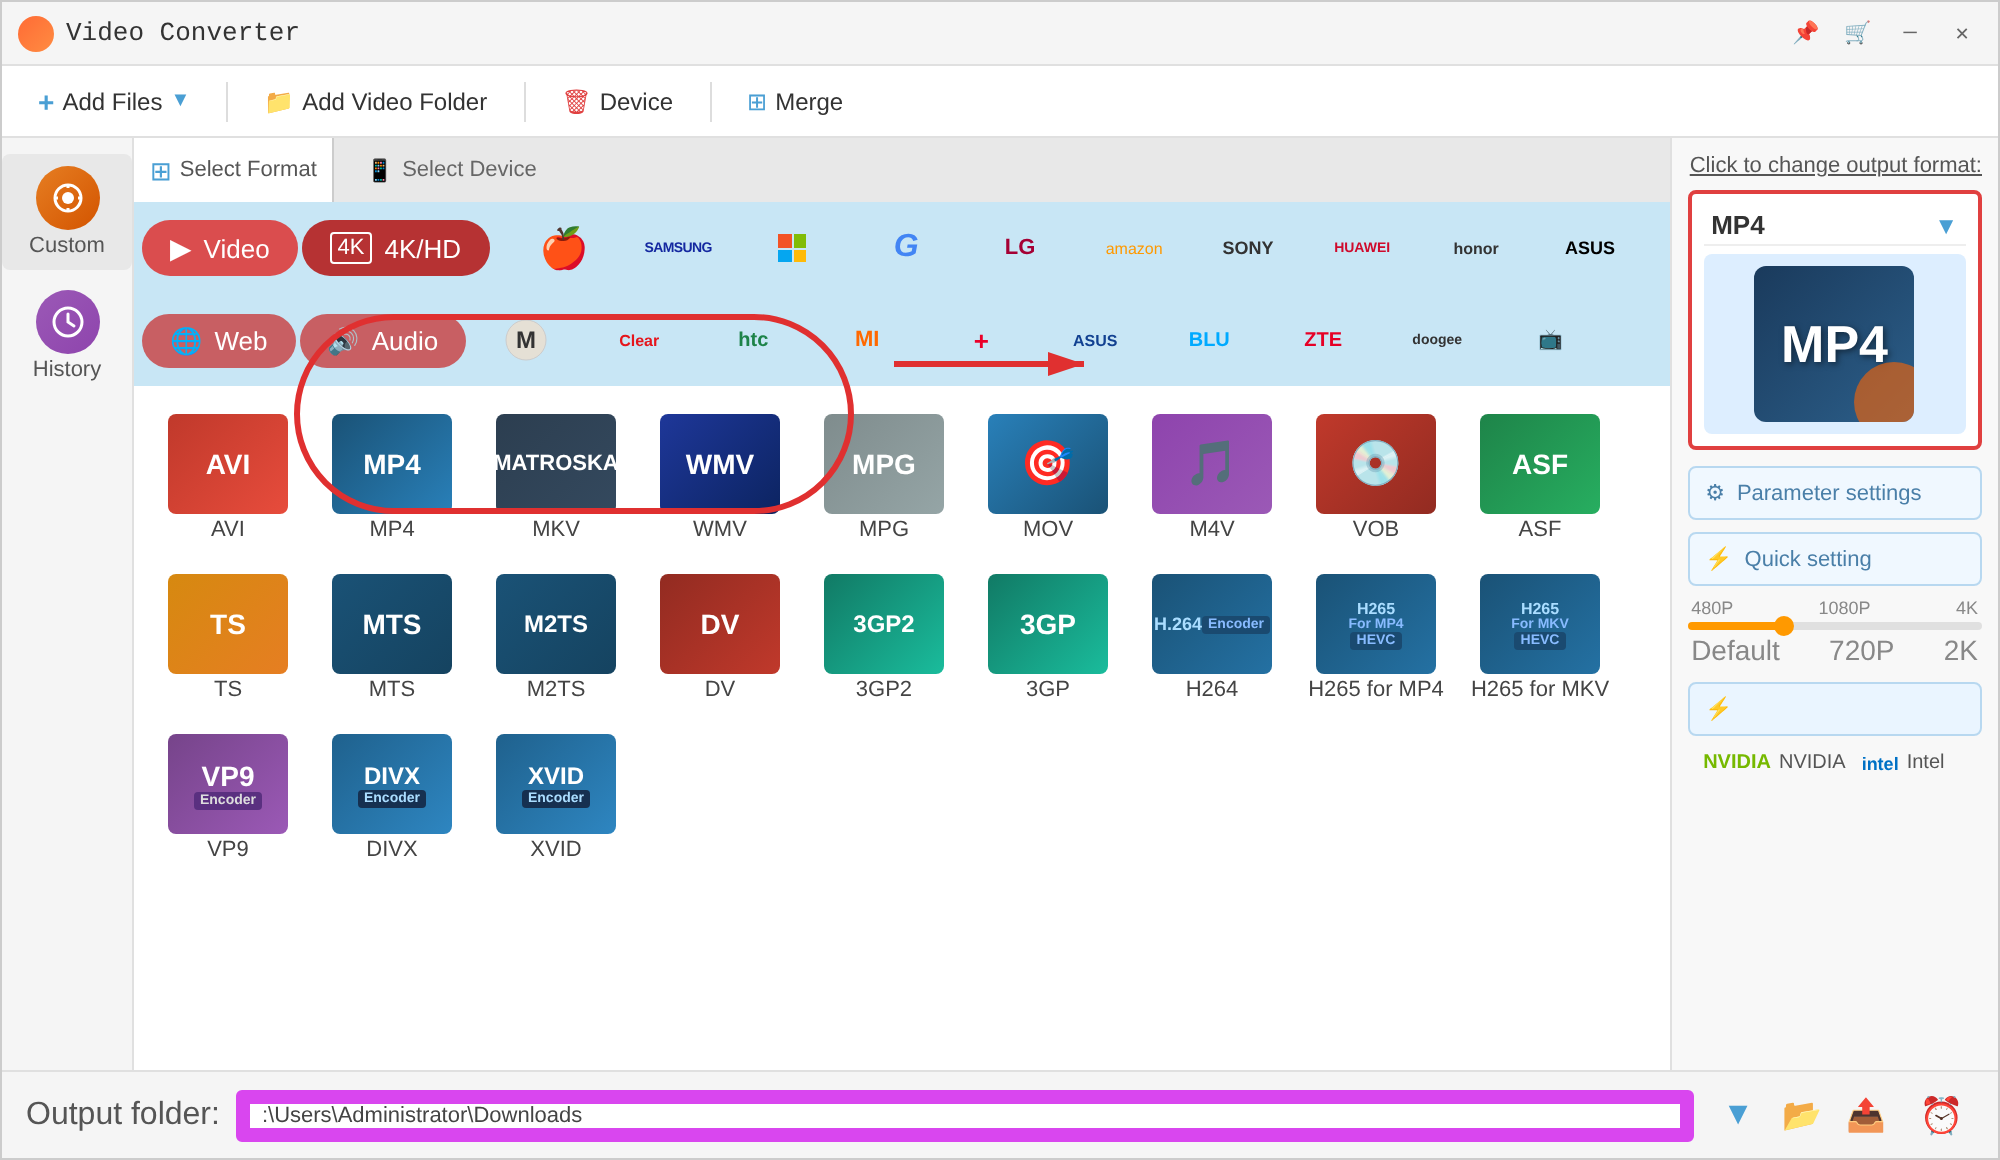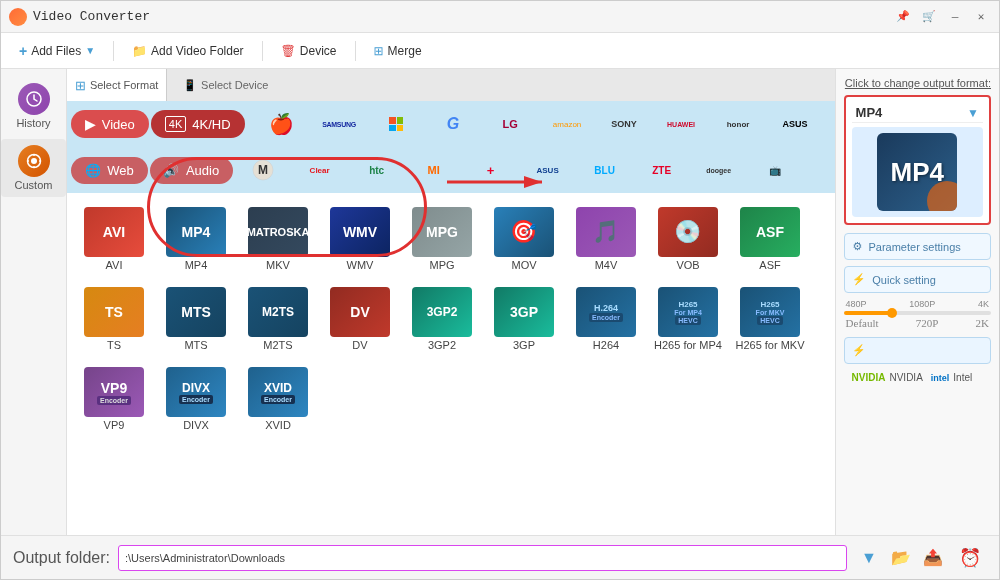--- a/index.html
+++ b/index.html
@@ -75,29 +75,29 @@
     .format-preview-text { font-size: 26px; font-weight: bold; color: #fff; text-shadow: 1px 1px 3px rgba(0,0,0,0.5); }
     .format-preview-decoration { position: absolute; bottom: 0; right: 0; width: 40px; height: 40px; background: rgba(255,100,0,0.6); border-radius: 50%; transform: translate(10px, 10px); }
 
     .param-settings-btn { display: flex; align-items: center; gap: 6px; padding: 6px 8px; background: #f0f8ff; border: 1px solid #b8d8f0; border-radius: 4px; cursor: pointer; font-size: 11px; color: #4a7fa8; margin-bottom: 6px; }
     .quick-setting-btn { display: flex; align-items: center; gap: 6px; padding: 6px 8px; background: #f0f8ff; border: 1px solid #b8d8f0; border-radius: 4px; cursor: pointer; font-size: 11px; color: #4a7fa8; margin-bottom: 6px; }
     
     .quality-slider-container { margin-bottom: 8px; }
     .quality-labels-top { display: flex; justify-content: space-between; font-size: 9px; color: #888; margin-bottom: 2px; padding: 0 2px; }
     .quality-slider { width: 100%; height: 4px; background: linear-gradient(to right, #ff9900 0%, #ff9900 33%, #e0e0e0 33%); border-radius: 2px; position: relative; margin-bottom: 2px; }
     .quality-slider-thumb { width: 10px; height: 10px; background: #ff9900; border-radius: 50%; position: absolute; top: -3px; left: 33%; transform: translateX(-50%); }
-    .quality-labels-bottom { display: flex; justify-content: space-between; font-size: 11px; color: #888; padding: 0 2px; font-family: Liberation Serif, serif; }
+    .quality-labels-bottom { display: flex; justify-content: space-between; font-size: 14px; color: #888; padding: 0 2px; }
     
     .hw-accel-btn { display: flex; align-items: center; gap: 6px; padding: 6px 8px; background: #eaf5ff; border: 1px solid #b8d8f0; border-radius: 4px; cursor: pointer; font-size: 11px; color: #4a7fa8; margin-bottom: 4px; }
     .nvidia-row { display: flex; align-items: center; gap: 4px; padding: 4px 8px; font-size: 10px; color: #555; }
 
     
     .bottom-bar { height: 44px; background: #f5f5f5; border-top: 1px solid #e0e0e0; display: flex; align-items: center; padding: 0 12px; gap: 8px; }
     .output-label { font-size: 16px; color: #555; white-space: nowrap; }
-    .output-path-input { flex: 1; height: 26px; border: 1px solid #d946ef; border-radius: 3px; padding: 0 6px; font-size: 11px; color: #444; background: #fff; }
+    .output-path-input { flex: 1; height: 26px; border: 7px solid #d946ef; border-radius: 3px; padding: 0 6px; font-size: 11px; color: #444; background: #fff; }
     .bottom-icons { display: flex; gap: 4px; }
     .bottom-icon-btn { width: 28px; height: 28px; display: flex; align-items: center; justify-content: center; color: #4a9fd4; cursor: pointer; font-size: 16px; }
     .run-btn { width: 120px; height: 36px; background: #1aa3e8; color: #fff; border: none; border-radius: 4px; font-size: 18px; font-weight: bold; cursor: pointer; }
     .alarm-btn { width: 32px; height: 32px; display: flex; align-items: center; justify-content: center; cursor: pointer; font-size: 18px; color: #666; }
 
     
     .thumb-avi { background: linear-gradient(135deg, #c0392b, #e74c3c); }
     .thumb-mp4 { background: linear-gradient(135deg, #1a5276, #2980b9); }
     .thumb-mkv { background: linear-gradient(135deg, #2c3e50, #34495e); justify-content: center; }
     .thumb-wmv { background: linear-gradient(135deg, #1e3799, #0c2461); }
@@ -157,42 +157,42 @@
     <div class="toolbar-separator"></div>
     <button class="toolbar-btn">
       <span class="icon-merge">⊞</span>
       <span>Merge</span>
     </button>
   </div>
 
   <div class="main">
 
     <div class="sidebar">
-      <div class="sidebar-item">
-        <div class="sidebar-icon history">
-          <svg width="18" height="18" viewBox="0 0 18 18" fill="white">
-            <circle cx="9" cy="9" r="7" fill="none" stroke="white" stroke-width="1.5"></circle>
-            <polyline points="9,5 9,9 12,11" stroke="white" stroke-width="1.5" fill="none" stroke-linecap="round"></polyline>
-          </svg>
-        </div>
-        <span class="sidebar-label">History</span>
-      </div>
       <div class="sidebar-item active">
         <div class="sidebar-icon custom">
           <svg width="18" height="18" viewBox="0 0 18 18" fill="white">
             <circle cx="9" cy="9" r="3" fill="white"></circle>
             <circle cx="9" cy="9" r="6.5" fill="none" stroke="white" stroke-width="1.5"></circle>
             <line x1="9" y1="2" x2="9" y2="4" stroke="white" stroke-width="1.5"></line>
             <line x1="9" y1="14" x2="9" y2="16" stroke="white" stroke-width="1.5"></line>
             <line x1="2" y1="9" x2="4" y2="9" stroke="white" stroke-width="1.5"></line>
             <line x1="14" y1="9" x2="16" y2="9" stroke="white" stroke-width="1.5"></line>
           </svg>
         </div>
         <span class="sidebar-label">Custom</span>
       </div>
+      <div class="sidebar-item">
+        <div class="sidebar-icon history">
+          <svg width="18" height="18" viewBox="0 0 18 18" fill="white">
+            <circle cx="9" cy="9" r="7" fill="none" stroke="white" stroke-width="1.5"></circle>
+            <polyline points="9,5 9,9 12,11" stroke="white" stroke-width="1.5" fill="none" stroke-linecap="round"></polyline>
+          </svg>
+        </div>
+        <span class="sidebar-label">History</span>
+      </div>
     </div>
 
     <div class="format-area" style="position:relative;">
 
       <div class="format-tabs">
         <div style="display:flex;align-items:center;flex:1;">
           <span style="font-size:11px;color:#555;padding:0 8px;border-right:1px solid #ccc;display:flex;align-items:center;height:32px;background:#fff;">
             <span style="color:#4a9fd4;margin-right:4px;font-size:13px;">⊞</span>
             <span>Select Format</span>
           </span>
@@ -400,21 +400,21 @@
             </div>
             <span class="format-label">3GP2</span>
           </div>
           <div class="format-item">
             <div class="format-thumb thumb-3gp">
               <span style="font-size:14px;font-weight:bold;color:#fff;">3GP</span>
             </div>
             <span class="format-label">3GP</span>
           </div>
           <div class="format-item">
-            <div class="format-thumb thumb-h264" style="flex-direction:column;">
+            <div class="format-thumb thumb-h264" style="flex-direction:row;">
               <span style="font-size:9px;color:#adf;">H.264</span>
               <span style="font-size:7px;color:#8bf;background:#1a4a70;padding:1px 3px;border-radius:2px;">Encoder</span>
             </div>
             <span class="format-label">H264</span>
           </div>
           <div class="format-item">
             <div class="format-thumb thumb-h265mp4" style="flex-direction:column;">
               <span style="font-size:8px;color:#adf;">H265</span>
               <span style="font-size:7px;color:#8bf;">For MP4</span>
               <span style="font-size:7px;color:#8bf;background:#1a4a70;padding:1px 3px;border-radius:2px;">HEVC</span>

